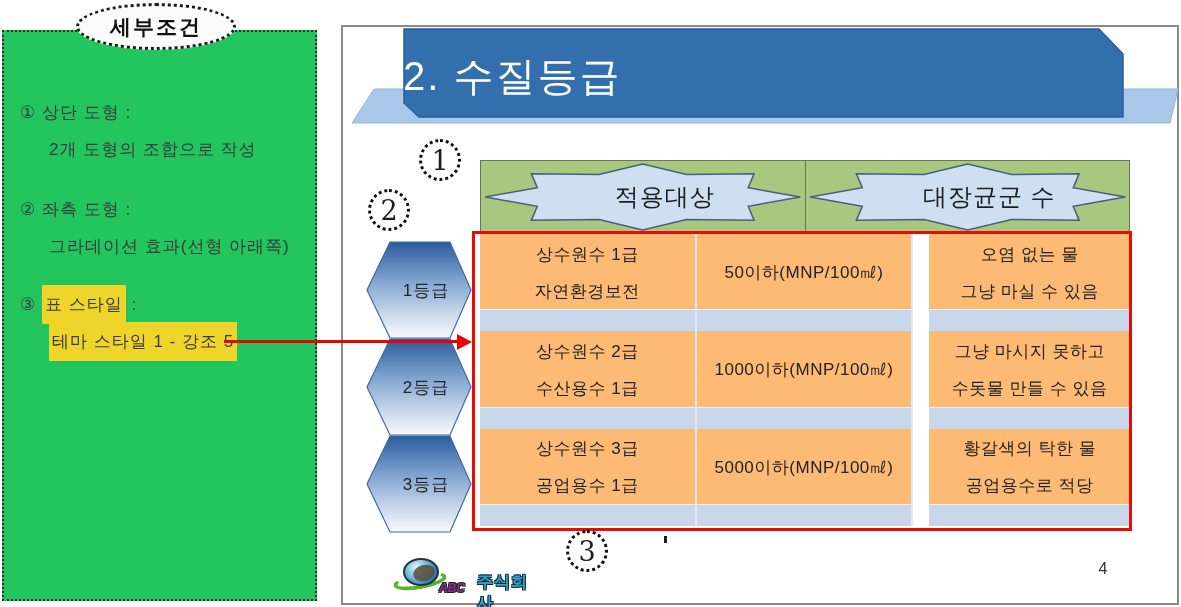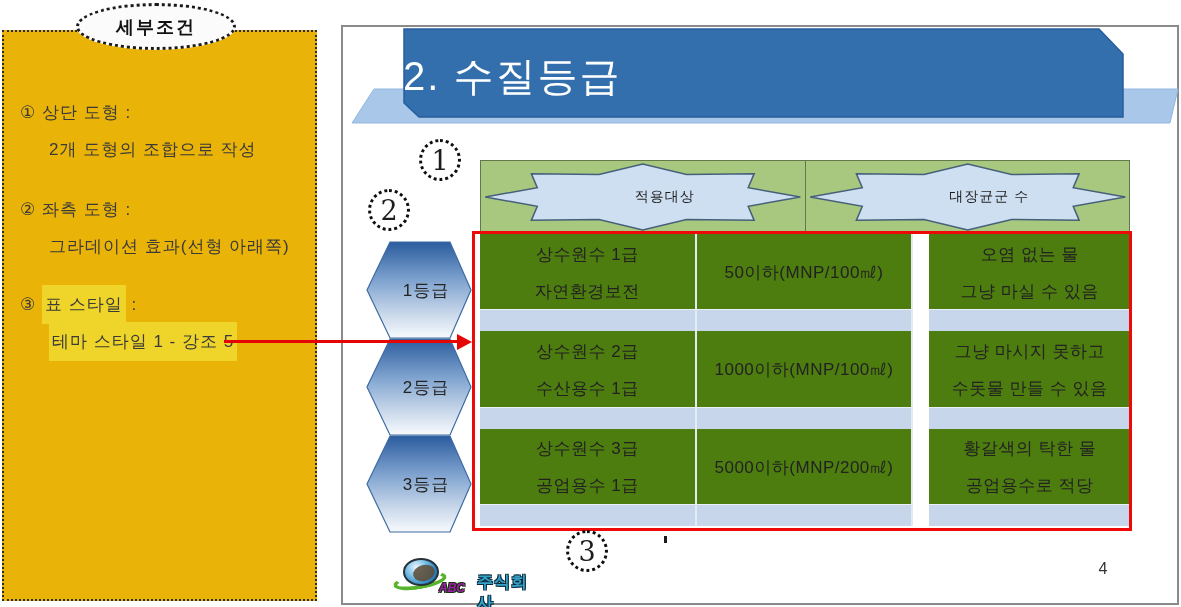--- a/index.html
+++ b/index.html
@@ -5,27 +5,27 @@
   html,body { margin:0; padding:0; }
   body {
     width:1181px; height:607px; position:relative; overflow:hidden;
     background:#ffffff;
     font-family:"Liberation Sans","DejaVu Sans",sans-serif;
   }
 
   
   .panel {
     position:absolute; left:2px; top:30px; width:315px; height:571px;
-    background:#eab308; border:2px dotted #2b2b2b; box-sizing:border-box; z-index:2;
+    background:#22c55e; border:2px dotted #2b2b2b; box-sizing:border-box; z-index:2;
   }
   .panel-oval {
     position:absolute; left:76px; top:3px; width:160px; height:47px;
     background:#fbfbfb; border:3px dotted #1a1a1a; border-radius:50%;
     display:flex; align-items:center; justify-content:center;
-    font-size:18px; font-weight:bold; color:#111; z-index:3; box-sizing:border-box;
+    font-size:21px; font-weight:bold; color:#111; z-index:3; box-sizing:border-box;
     letter-spacing:2px;
   }
   .cond { position:absolute; left:16px; font-size:17px; color:#3a3a3a; letter-spacing:1px; line-height:22px; }
   .cond-detail { margin-top:15px; padding-left:29px; }
   #cond1 { top:70px; } #cond2 { top:167px; } #cond3 { top:262px; }
   .hl { background:#efd42a; padding:10px 3px; }
 
   
   .arrow { position:absolute; left:224px; top:334px; width:250px; height:16px; z-index:6; }
   .arrow-line { position:absolute; left:0; top:6px; width:235px; height:3px; background:#e60505; }
@@ -59,30 +59,30 @@
   
   .thead {
     position:absolute; left:137px; top:133px; width:650px; height:74px;
     display:flex; background:#a7c87e; border:1px solid #64784b; box-sizing:border-box; z-index:2;
   }
   .th { flex:1; position:relative; border-right:1px solid #64784b; }
   .th:last-child { border-right:none; }
   .th svg { position:absolute; left:1px; top:1px; width:calc(100% - 2px); height:70px; }
   .th-label {
     position:absolute; inset:0; display:flex; align-items:center; justify-content:center;
-    font-size:14px; color:#1e1e1e; letter-spacing:1px;margin-left:44px;
+    font-size:24px; color:#1e1e1e; letter-spacing:1px;margin-left:44px;
   }
 
   
   .tbody {
     position:absolute; left:137px; top:207px; width:650px; height:292px;
     display:grid; grid-template-columns:1fr 1fr 1fr; grid-template-rows:1fr 1fr 1fr; z-index:2;
   }
   .td {
-    position:relative; background:#4d7c0f; border-right:2px solid #e2eaf5;
+    position:relative; background:#fdba74; border-right:2px solid #e2eaf5;
     display:flex; flex-direction:column; align-items:center; justify-content:center;
     gap:14px; font-size:17px; color:#222; padding-bottom:20px; box-sizing:border-box;
     letter-spacing:0.5px;
   }
   .td:nth-child(3n) { border-right:none;margin-left:16px; }
   .band { position:absolute; left:0; bottom:0; width:100%; height:21px; background:#c8d6ec; border-top:1px solid #eaf0f8; }
 
   
   .redbox {
     position:absolute; left:129px; top:204px; width:660px; height:300px;
@@ -227,21 +227,21 @@
       <div>수돗물 만들 수 있음</div>
       <div class="band"></div>
     </div>
 
     <div class="td">
       <div>상수원수 3급</div>
       <div>공업용수 1급</div>
       <div class="band"></div>
     </div>
     <div class="td">
-      <div>5000이하(MNP/200㎖)</div>
+      <div>5000이하(MNP/100㎖)</div>
       <div class="band"></div>
     </div>
     <div class="td">
       <div>황갈색의 탁한 물</div>
       <div>공업용수로 적당</div>
       <div class="band"></div>
     </div>
   </div>
 
   <div class="redbox"></div>

